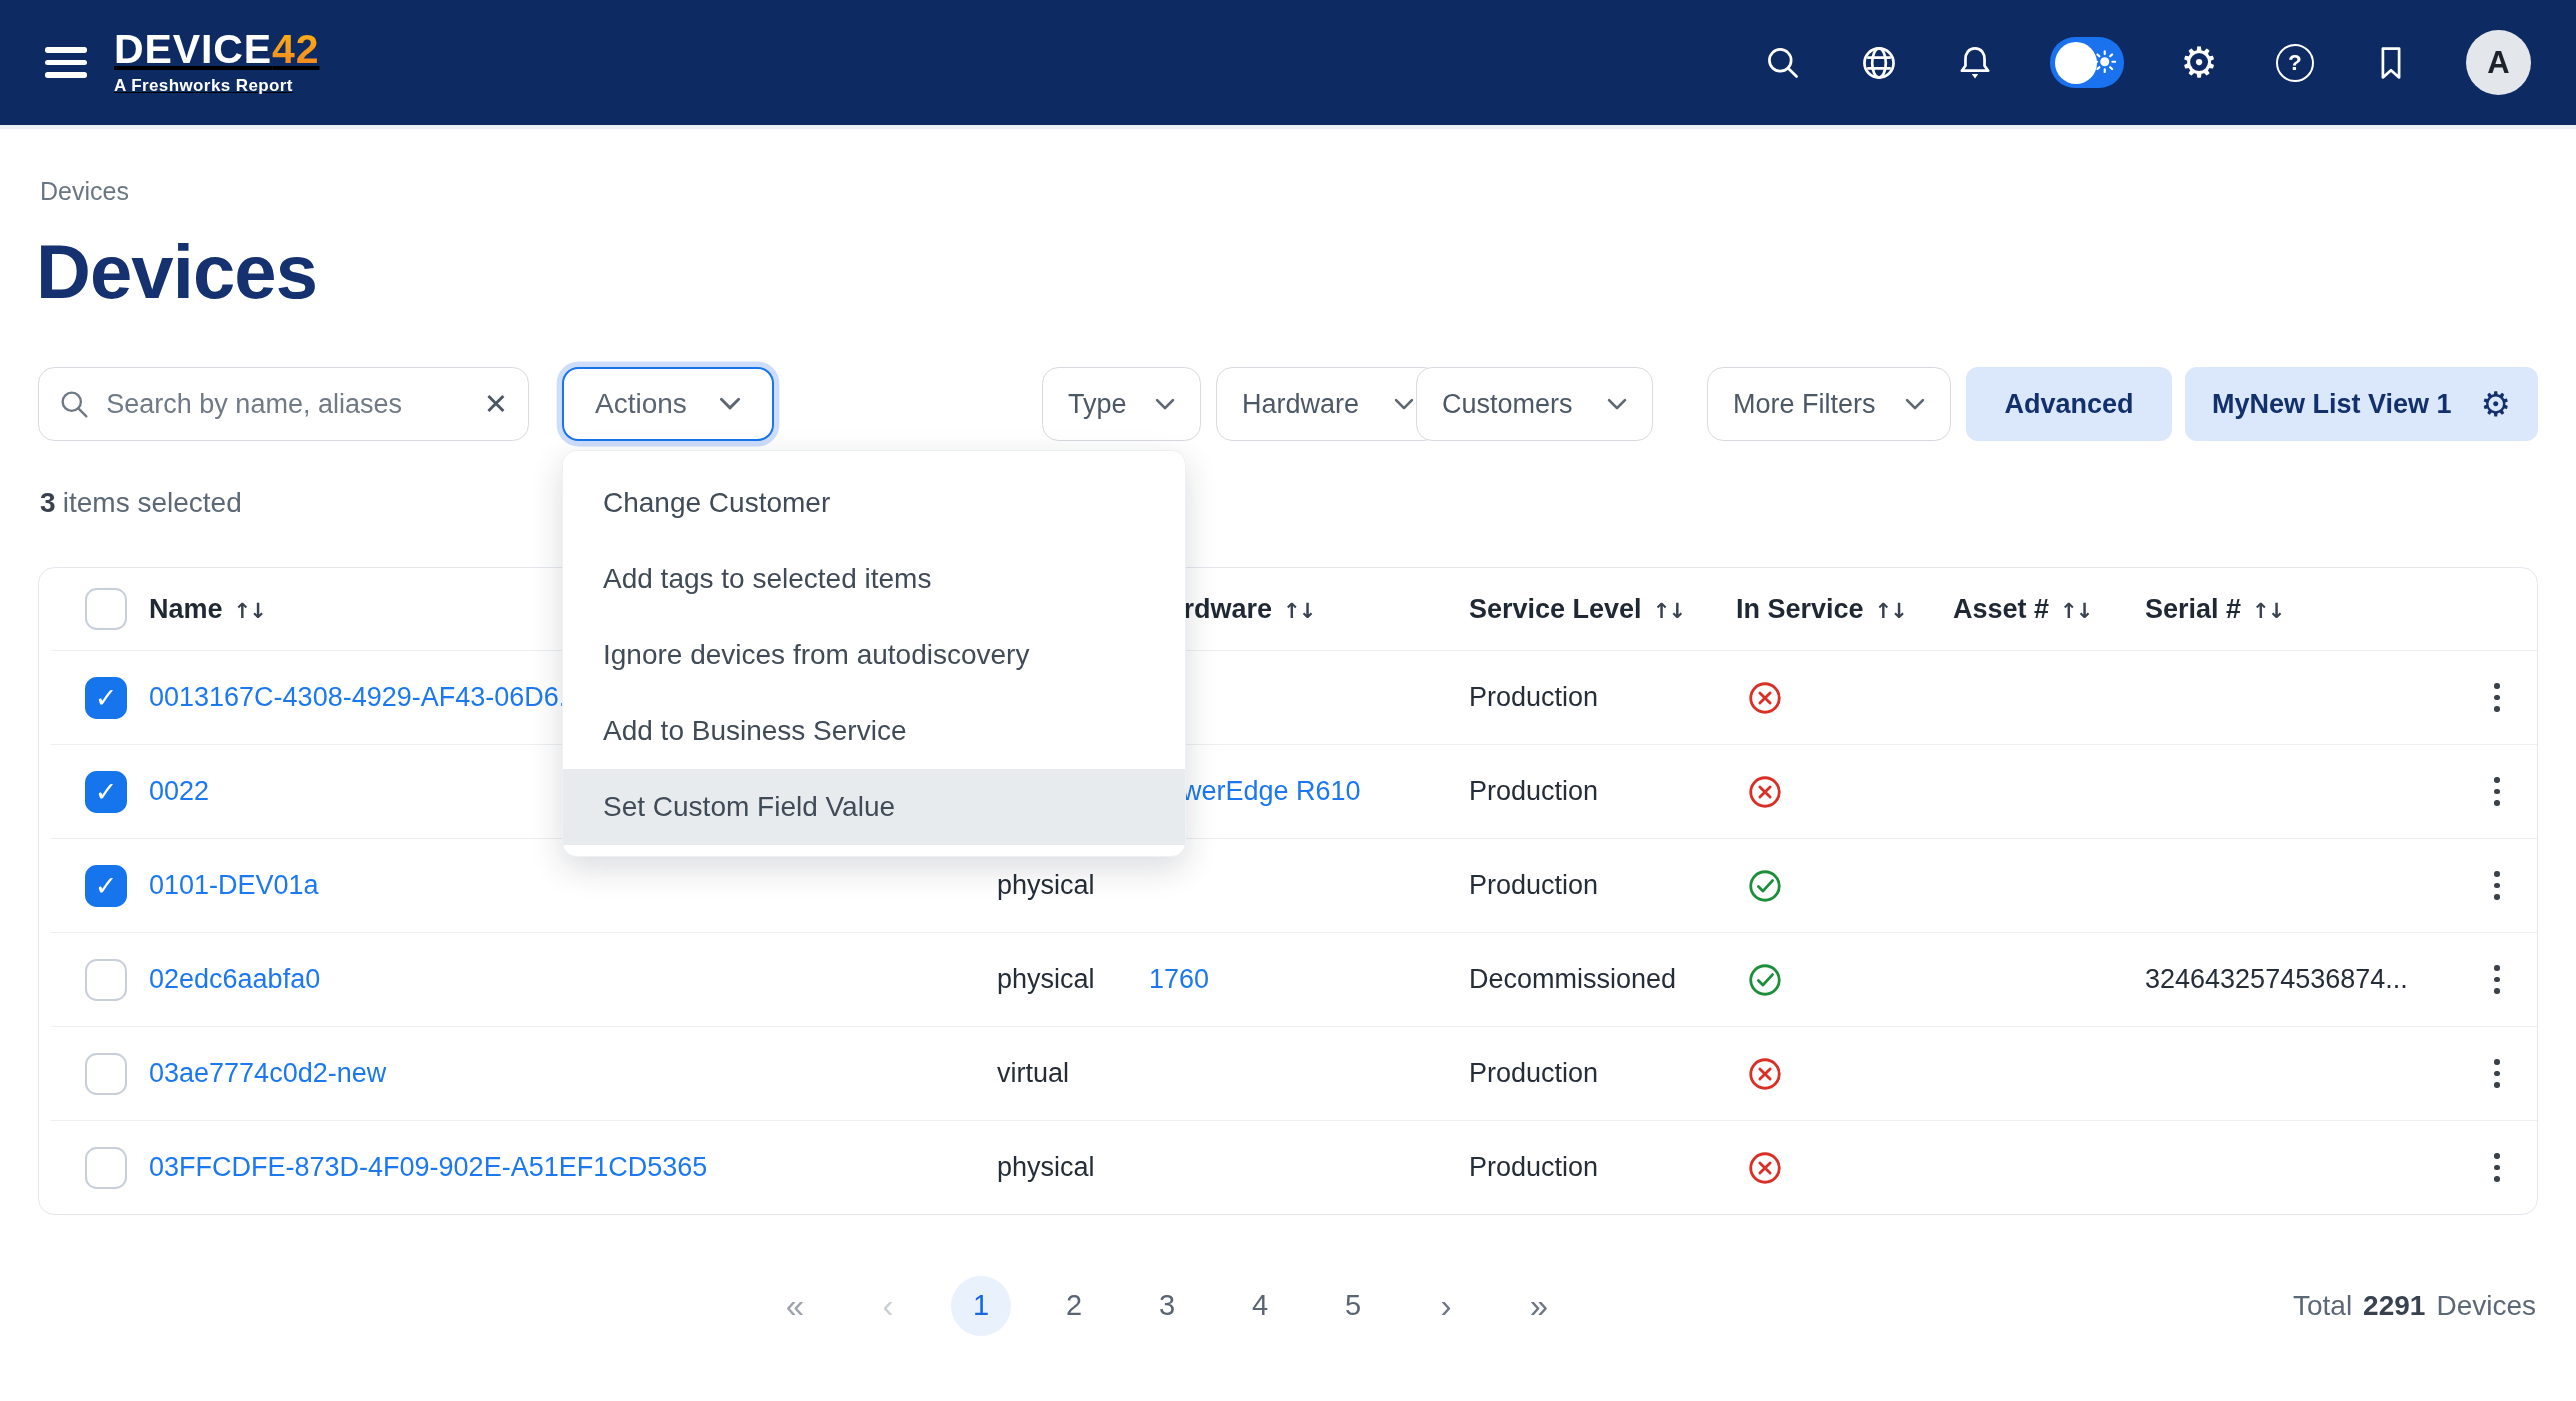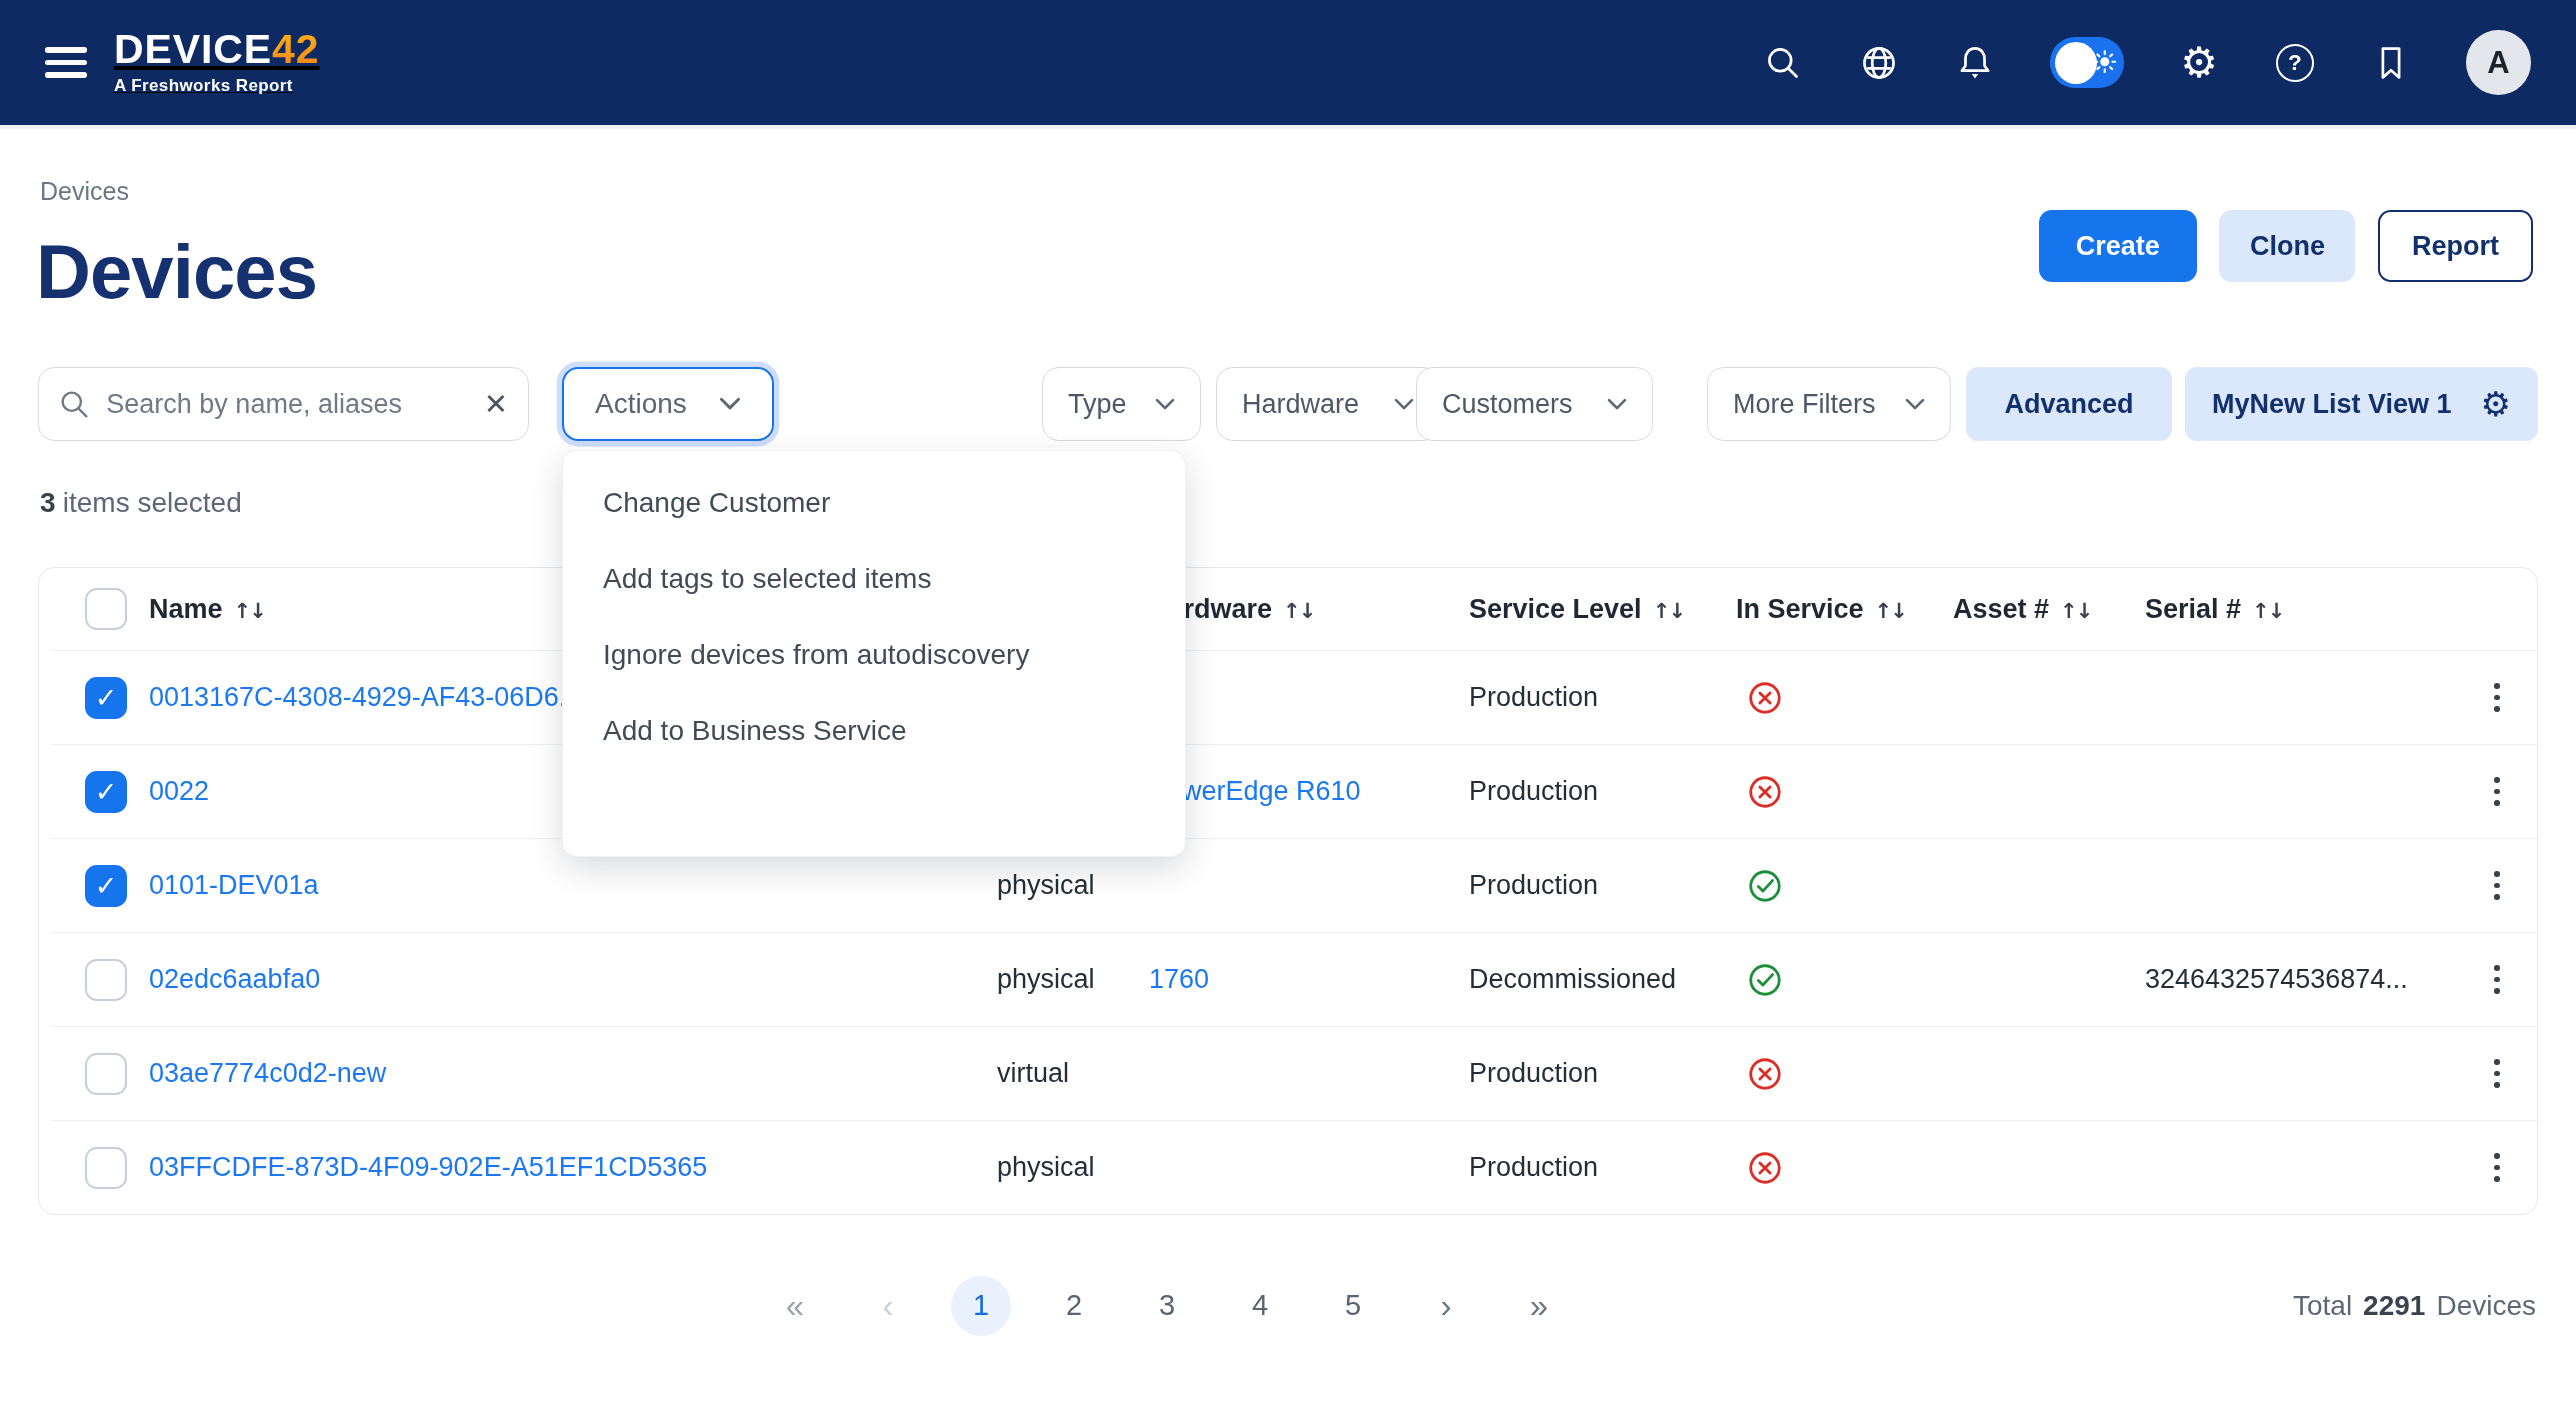--- a/index.html
+++ b/index.html
@@ -163,25 +163,20 @@
         <svg width="36" height="40" viewBox="0 0 40 44" fill="none">
             <path d="M11 6 h18 v32 l-9 -8 l-9 8 z" stroke="#ffffff" stroke-width="3" stroke-linejoin="round"></path>
           </svg>
       </button>
       <button class="avatar">A</button>
     </div>
   </header>
 
   <div class="breadcrumb">Devices</div>
   <h1 class="page-title">Devices</h1>
-  <div class="header-buttons">
-    <button class="btn btn-create">Create</button>
-    <button class="btn btn-clone">Clone</button>
-    <button class="btn btn-report">Report</button>
-  </div>
 
   <div class="toolbar-item searchbox">
     <svg width="31" height="31" viewBox="0 0 34 34" fill="none">
         <circle cx="14" cy="14" r="10" stroke="#6f7986" stroke-width="2.6"></circle>
         <path d="M21.5 21.5 L30 30" stroke="#6f7986" stroke-width="2.6" stroke-linecap="round"></path>
       </svg>
     <input class="search-input" placeholder="Search by name, aliases" style="">
     <button class="clear-x">✕</button>
   </div>
 
@@ -388,20 +383,21 @@
           </button>
         </div>
     </div>
   </div>
 
   <div class="menu">
     <div class="menu-item">Change Customer</div>
     <div class="menu-item">Add tags to selected items</div>
     <div class="menu-item">Ignore devices from autodiscovery</div>
     <div class="menu-item">Add to Business Service</div>
+    <div class="menu-item active">Set Custom Field Value</div>
   </div>
 
   <div class="pagination">
     <button class="pg pg-ch pg-first">«</button>
     <button class="pg pg-ch pg-prev">‹</button>
     <button class="pg active">1</button>
     <button class="pg">2</button>
     <button class="pg">3</button>
     <button class="pg">4</button>
     <button class="pg">5</button>

